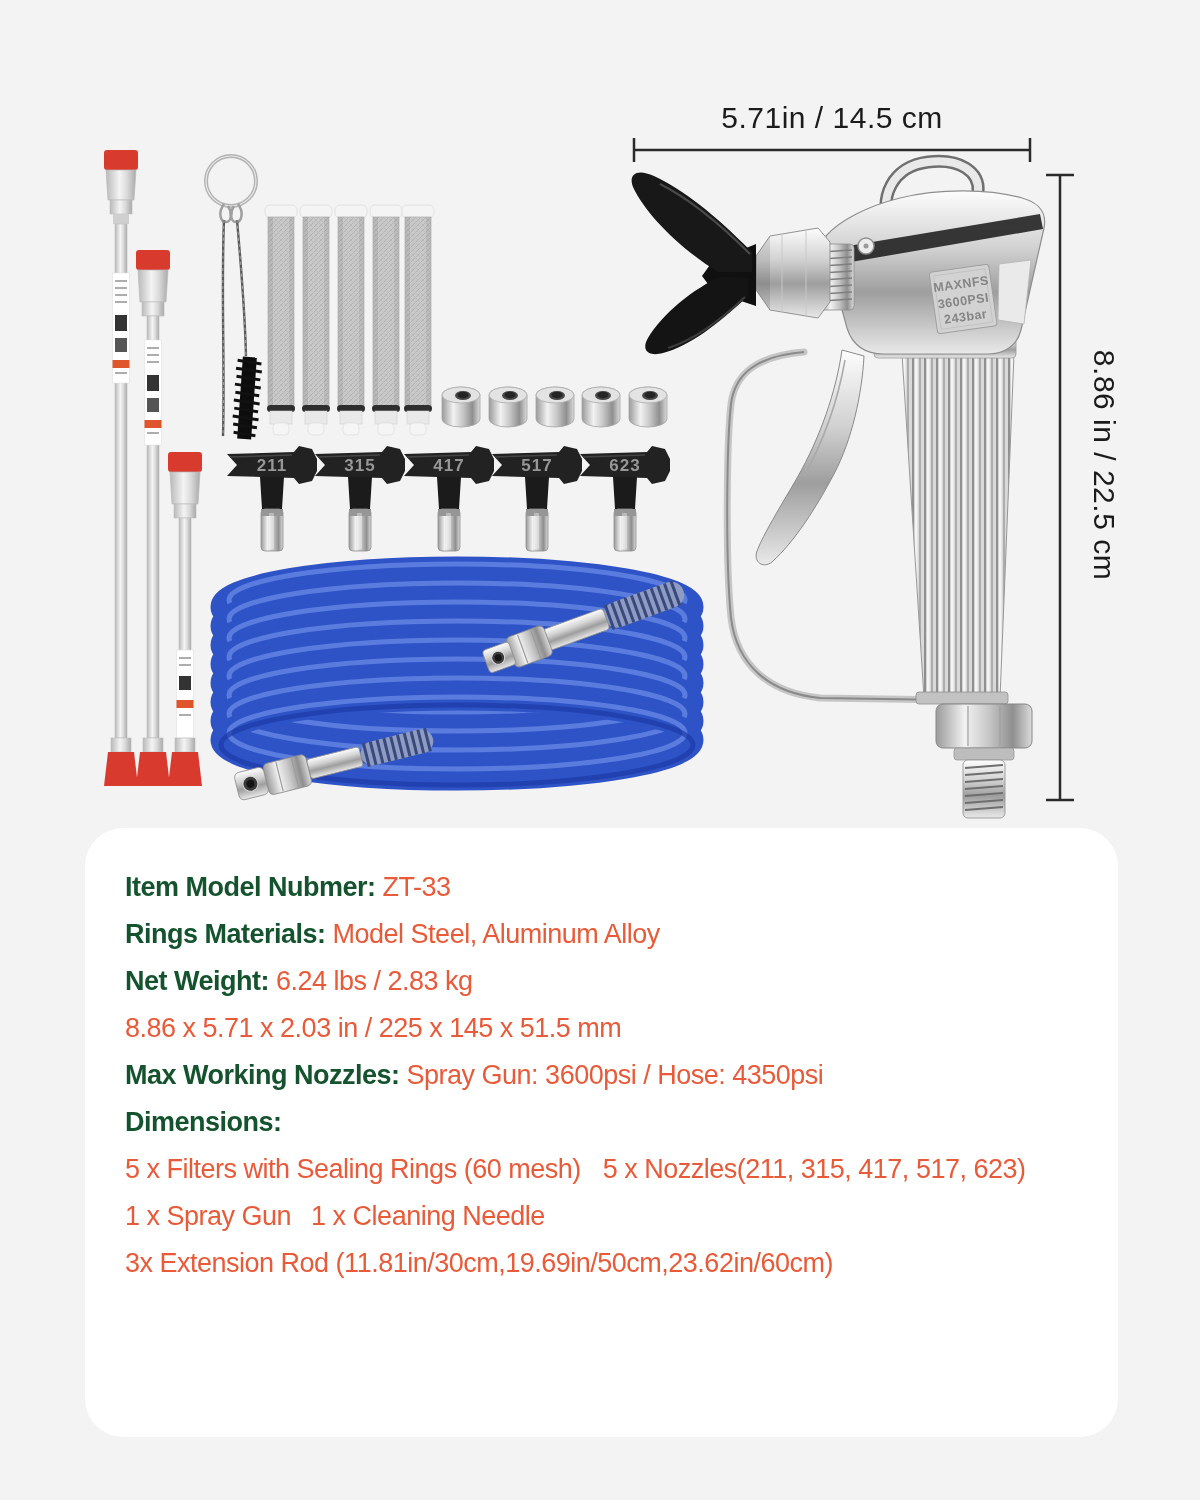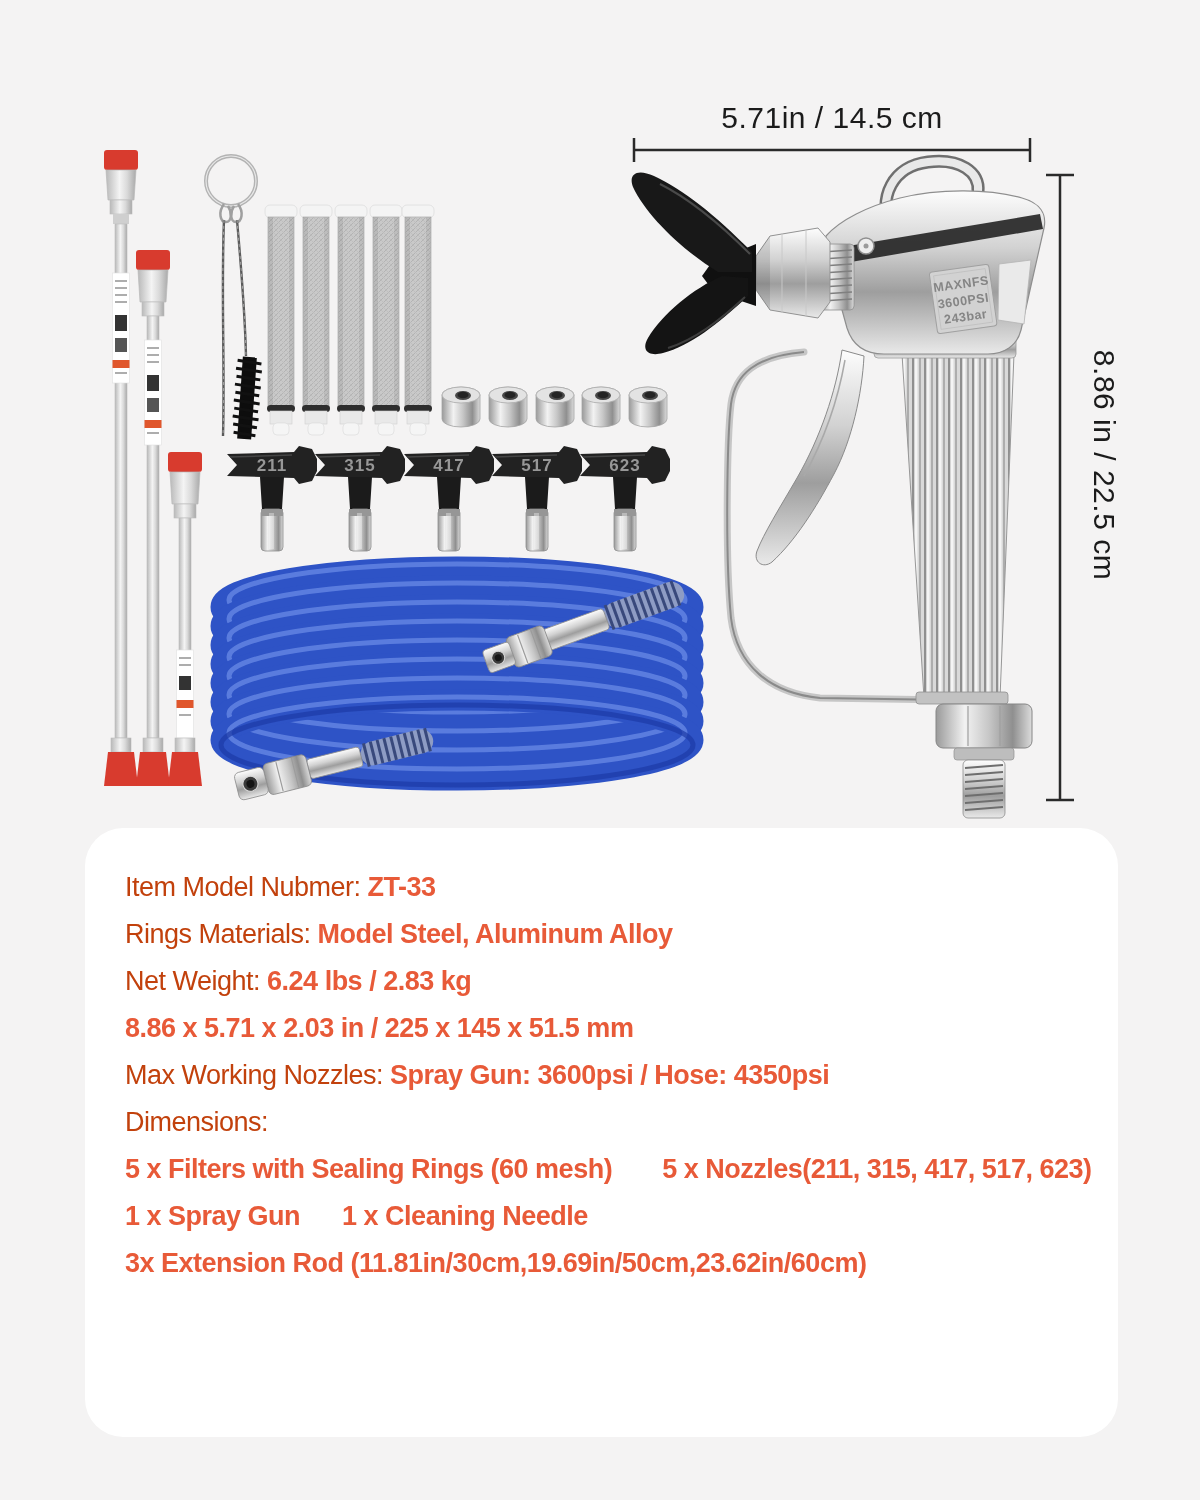--- a/index.html
+++ b/index.html
@@ -1,23 +1,23 @@
 <!DOCTYPE html>
 <html style="--accent: #e85a38;"><head>
 <meta charset="utf-8">
 <style>
   html,body{margin:0;padding:0;}
   body{width:1200px;height:1500px;background:#f4f3f3;font-family:"Liberation Sans",sans-serif;overflow:hidden;position:relative;}
   .photo{position:absolute;left:0;top:0;width:1200px;height:830px;}
   .panel{position:absolute;left:85px;top:828px;width:1033px;height:609px;background:#ffffff;border-radius:38px;box-sizing:border-box;padding:36px 0 0 40px;}
   .row{height:47px;line-height:47px;white-space:nowrap;font-size:27px;letter-spacing:-0.5px;color:#161616;}
-  .lbl{font-weight:400;color:#c2410c;}
-  .val{font-weight:700;color:var(--accent,#e85a38);}
-  .parts{display:flex;gap:50px;}
-  .parts-sm{display:flex;gap:42px;}
+  .lbl{font-weight:700;color:#14532d;}
+  .val{font-weight:400;color:var(--accent,#e85a38);}
+  .parts{display:flex;gap:22px;}
+  .parts-sm{display:flex;gap:20px;}
   .dim-text{font-size:30px;fill:#1b1b1b;font-weight:400;letter-spacing:0.5px;}
   .noz-num{font-size:17px;font-weight:700;fill:#979797;letter-spacing:1px;}
   .engrave{font-size:12.5px;font-weight:700;fill:#858585;letter-spacing:0.5px;}
 </style>
 </head>
 <body style="background: rgb(244, 243, 243);">
 
 <svg class="photo" viewBox="0 0 1200 830">
   <defs>
     <linearGradient id="gradChromeV" x1="0" y1="0" x2="0" y2="1">

